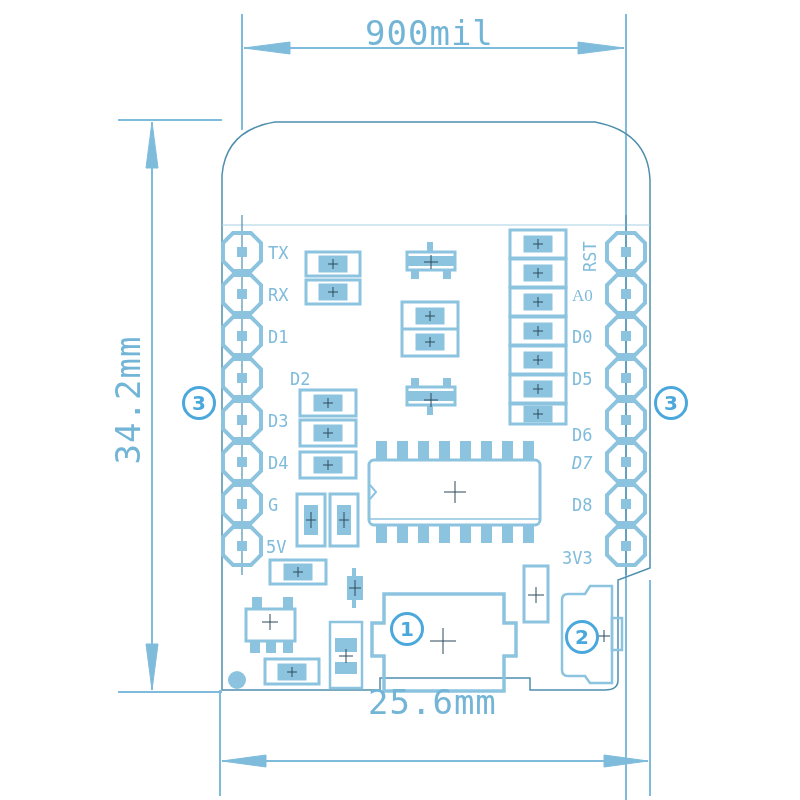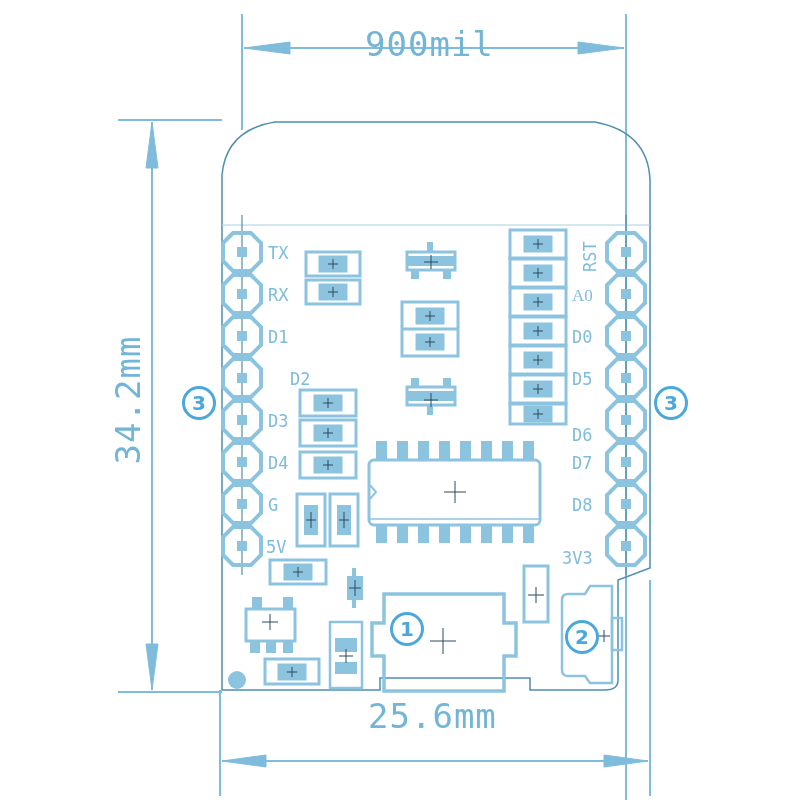--- a/index.html
+++ b/index.html
@@ -1,20 +1,20 @@
 <!DOCTYPE html>
 <html><head>
 <meta charset="utf-8">
 <style>
   html, body { margin: 0; padding: 0; background: #ffffff; }
   body { width: 800px; height: 800px; overflow: hidden; position: relative; font-family: "DejaVu Sans Mono", monospace; }
   #canvas { position: absolute; left: 0; top: 0; width: 800px; height: 800px; }
   .dim-text { position: absolute; color: #72b5d6; font-family: "DejaVu Sans Mono", monospace; font-size: 34px; letter-spacing: 1px; white-space: nowrap; }
-  .dim-top { left: 365px; top: 24px; }
-  .dim-bottom { left: 368px; top: 696px; }
+  .dim-top { left: 365px; top: 13px; }
+  .dim-bottom { left: 368px; top: 682px; }
   .dim-left { left: 128px; top: 400px; transform: translate(-50%, -50%) rotate(-90deg); }
   .pin-label { position: absolute; color: #7fbcdc; font-family: "DejaVu Sans Mono", monospace; font-size: 17px; line-height: 17px; white-space: nowrap; }
   .pin-label.right-rot { transform: rotate(-90deg); transform-origin: left top; }
   .callout { position: absolute; width: 28px; height: 28px; border: 3px solid #4aa8dc; border-radius: 50%; color: #4aa8dc; font-family: "DejaVu Sans", sans-serif; font-weight: bold; font-size: 20px; line-height: 28px; text-align: center; background: #ffffff; }
 </style>
 </head>
 <body>
 
 <svg id="canvas" viewBox="0 0 800 800" xmlns="http://www.w3.org/2000/svg">
   <defs>
@@ -249,20 +249,20 @@
 <div class="pin-label" style="left:268px;top:413px;">D3</div>
 <div class="pin-label" style="left:268px;top:455px;">D4</div>
 <div class="pin-label" style="left:268px;top:497px;">G</div>
 <div class="pin-label" style="left:266px;top:539px;text-align:right;">5V</div>
 
 <div class="pin-label right-rot" style="left:582px;top:272px;">RST</div>
 <div class="pin-label" style="left:572px;top:287px;font-family:Liberation Serif, serif;">A0</div>
 <div class="pin-label" style="left:572px;top:329px;">D0</div>
 <div class="pin-label" style="left:572px;top:371px;">D5</div>
 <div class="pin-label" style="left:572px;top:413px;margin-top:14px;">D6</div>
-<div class="pin-label" style="left:572px;top:455px;">D7</div>
+<div class="pin-label" style="left:572px;top:455px;font-style:italic;">D7</div>
 <div class="pin-label" style="left:572px;top:497px;text-align:center;">D8</div>
 <div class="pin-label" style="left:562px;top:539px;margin-top:11px;">3V3</div>
 
 <div class="callout" style="left:182px;top:386px;">3</div>
 <div class="callout" style="left:654px;top:386px;">3</div>
 <div class="callout" style="left:390px;top:612px;">1</div>
 <div class="callout" style="left:565px;top:620px;">2</div>
 
 </body></html>

